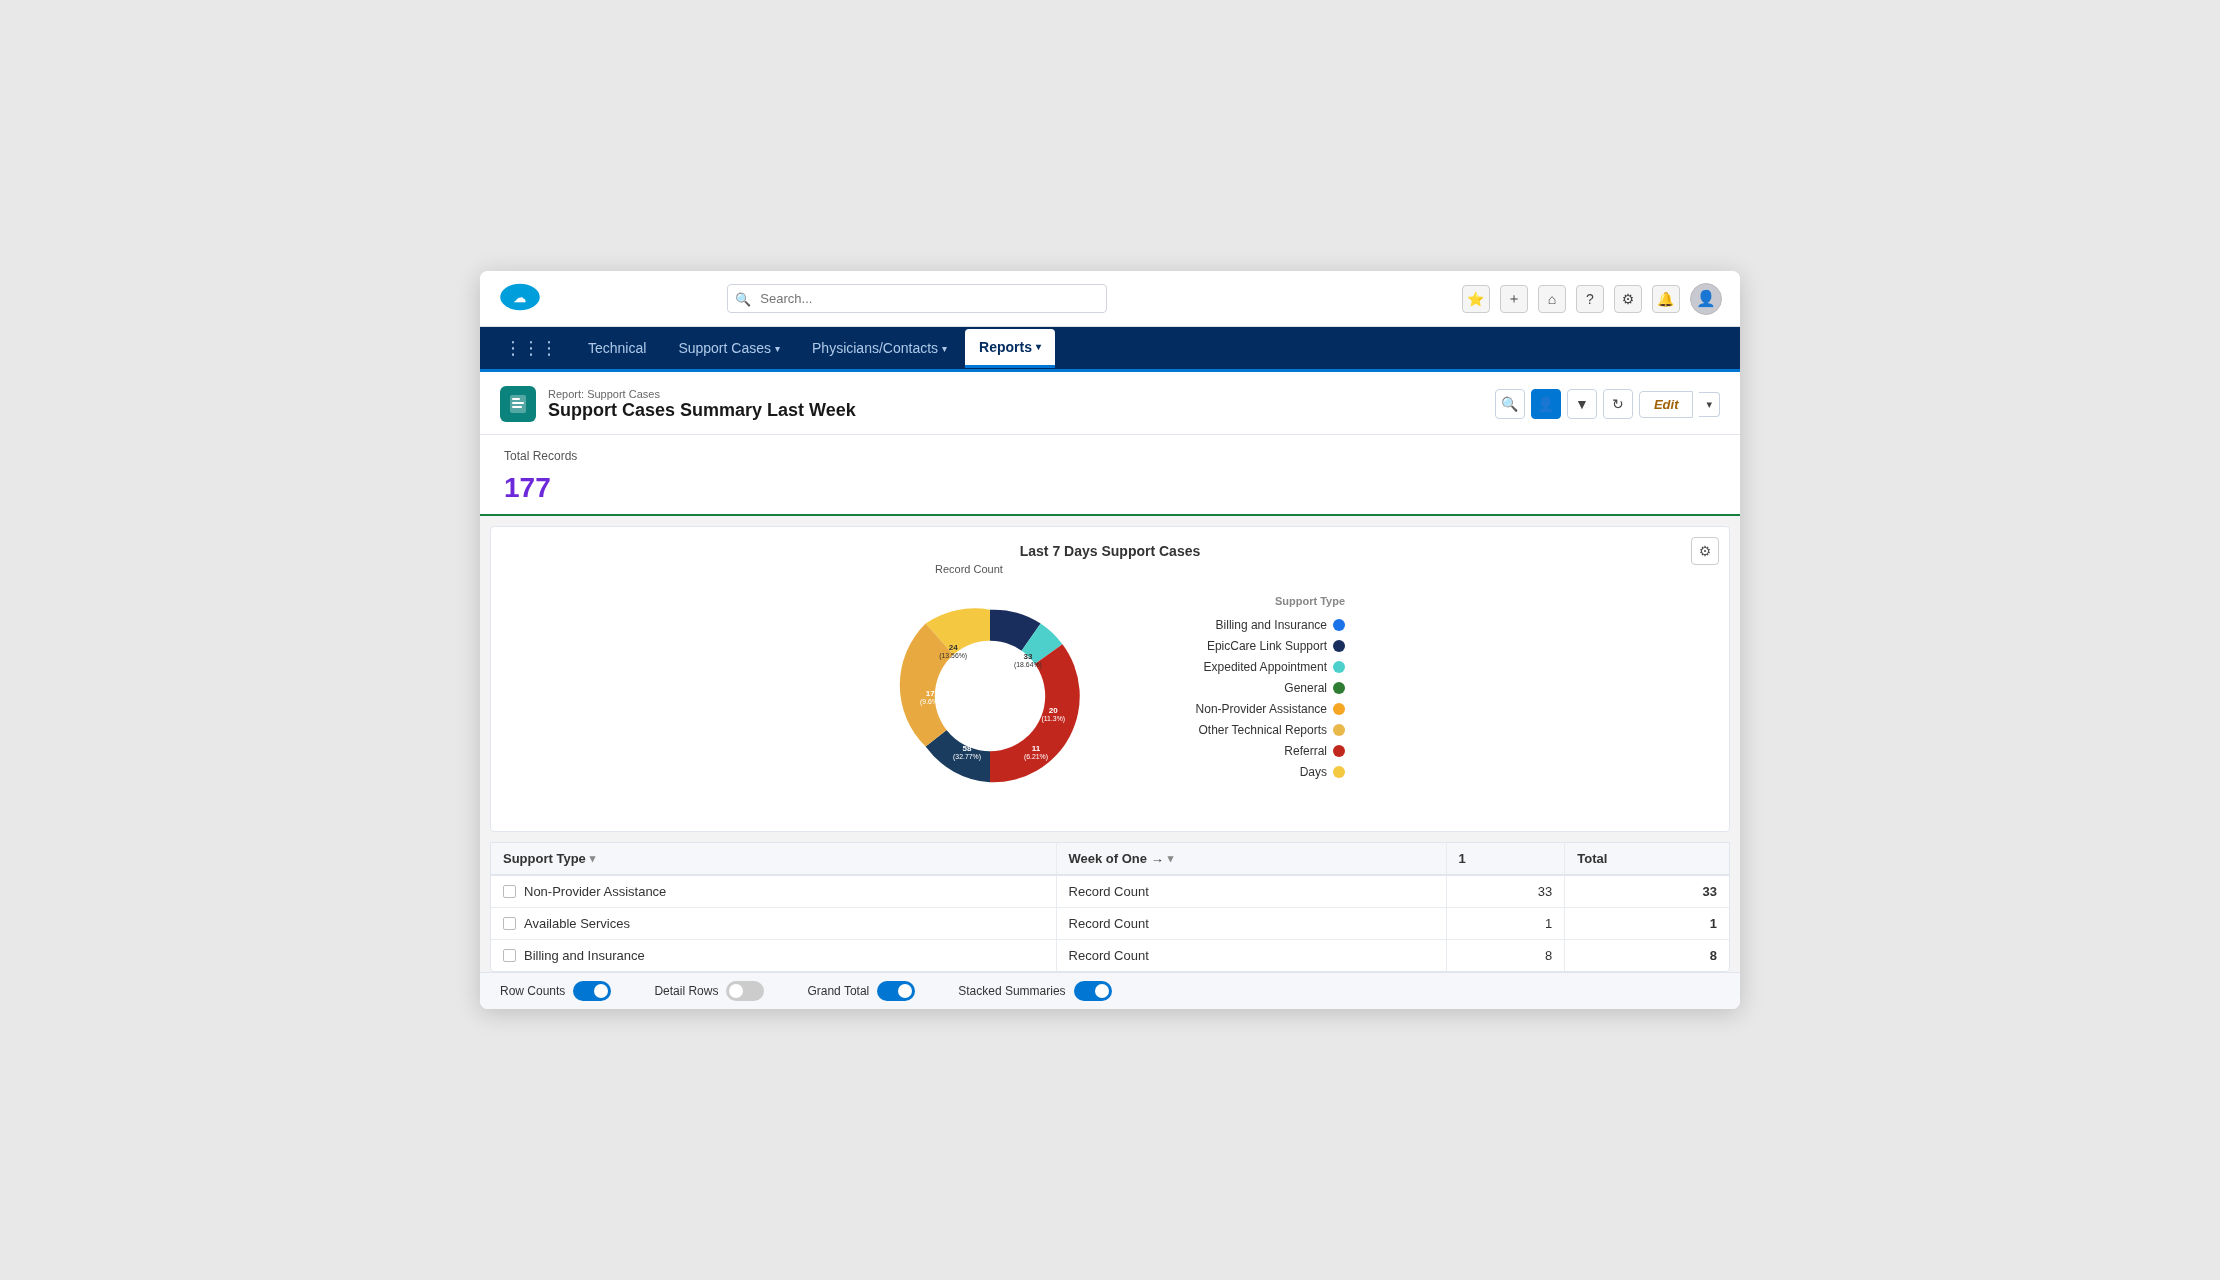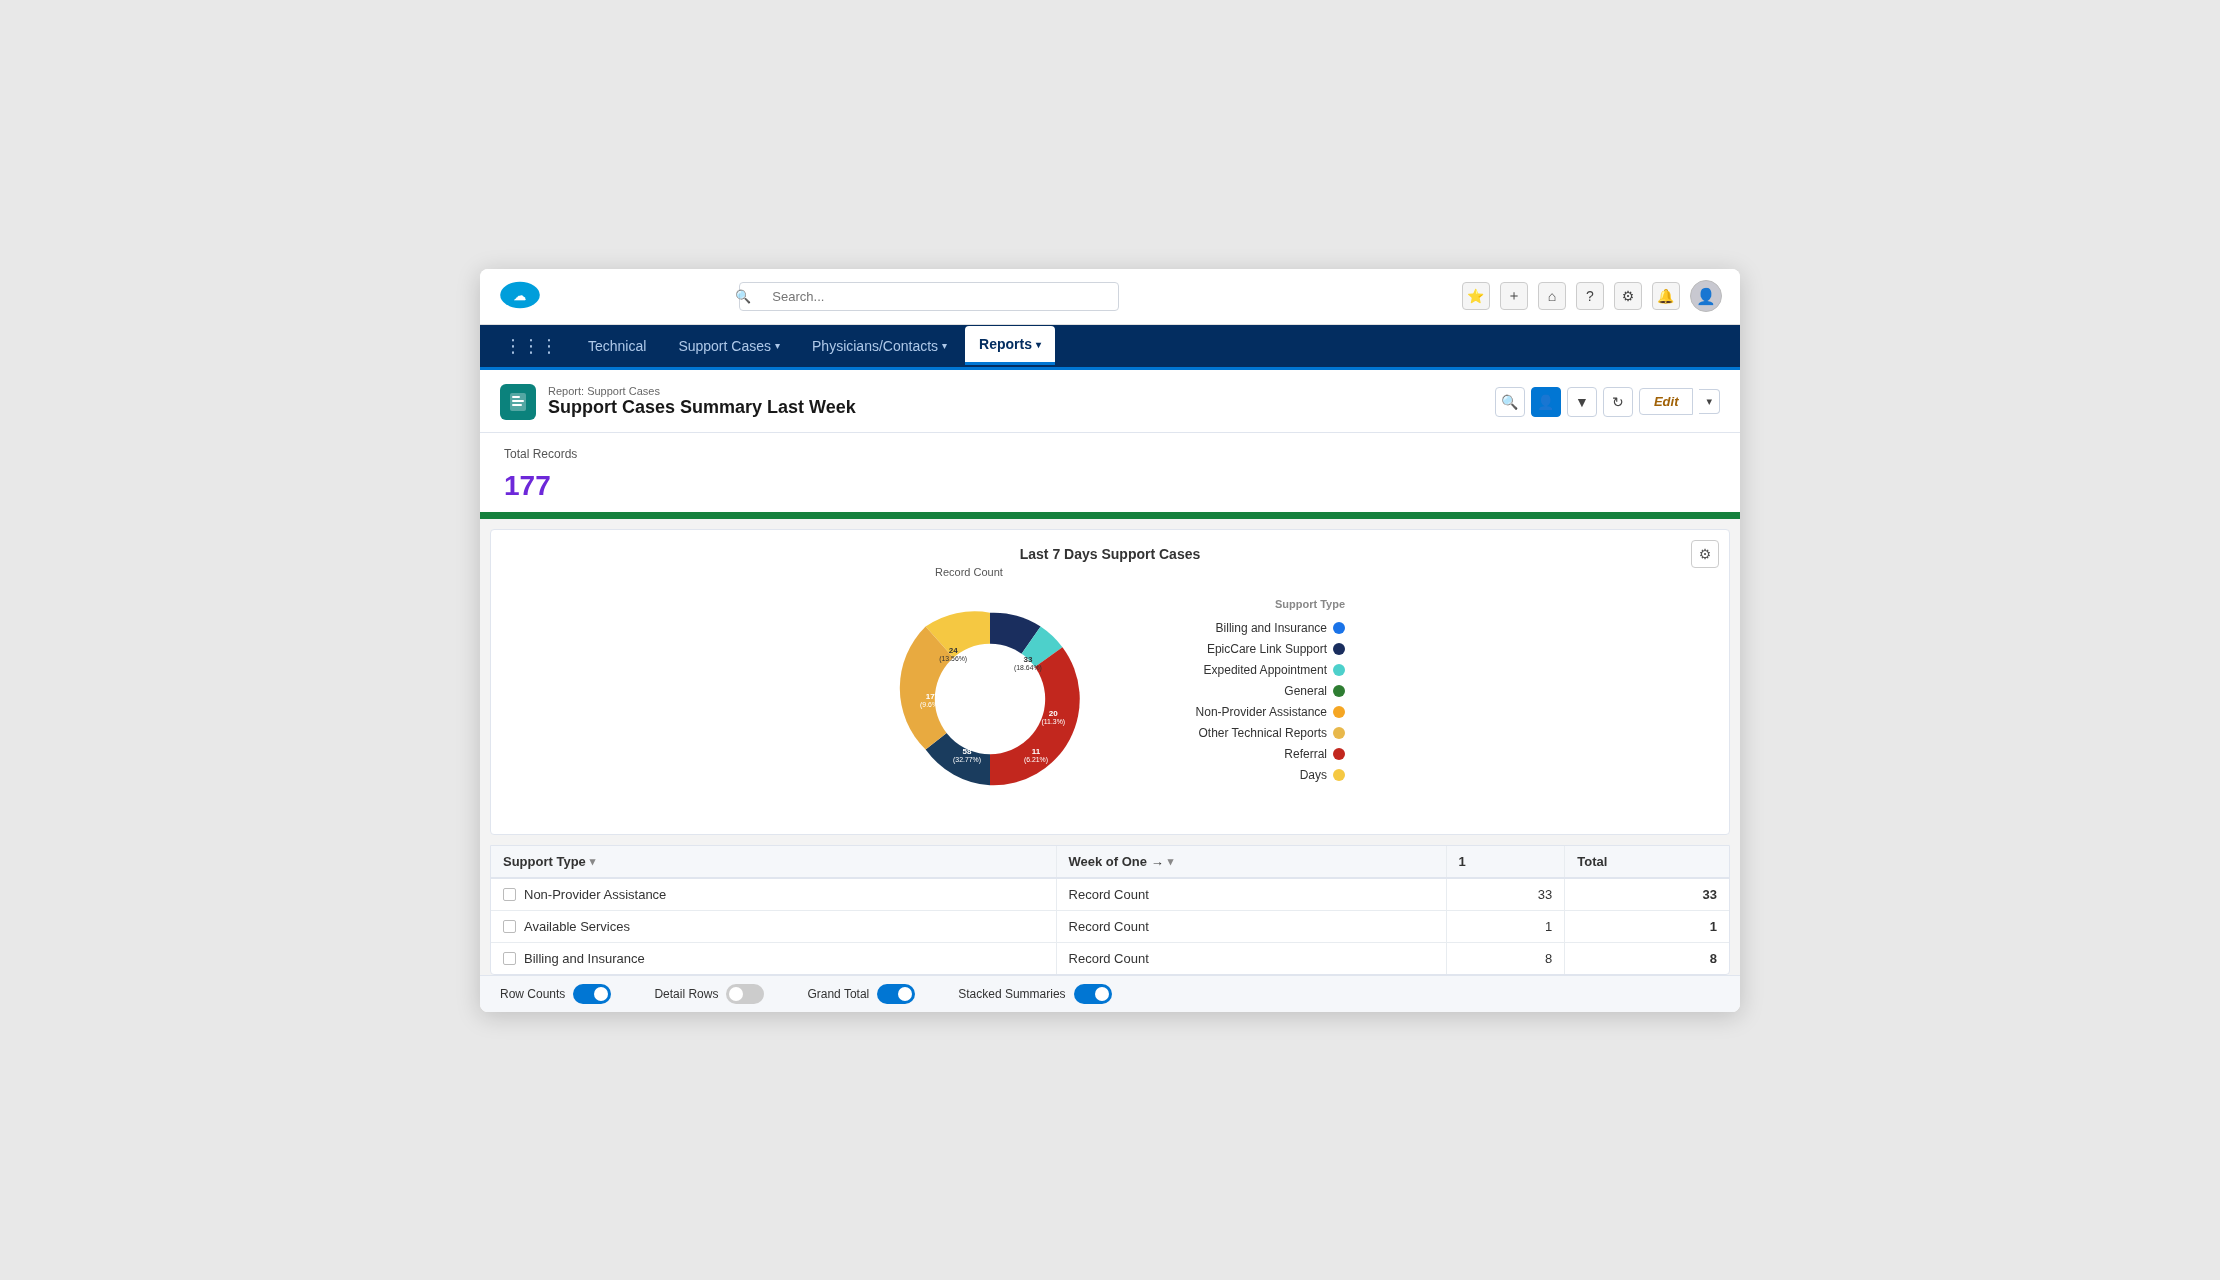--- a/index.html
+++ b/index.html
@@ -36,21 +36,20 @@
       position: relative;
     }
     .search-bar input {
       width: 100%;
       border: 1px solid #d0d5dd;
       border-radius: 4px;
       padding: 6px 12px 6px 32px;
       font-size: 13px;
       color: #666;
       outline: none;
-      margin-left: 12px;
     }
     .search-icon-wrap {
       position: absolute;
       left: 8px;
       top: 50%;
       transform: translateY(-50%);
       color: #888;
       font-size: 13px;
     }
     .top-actions {
@@ -185,21 +184,21 @@
       background: #fff;
       padding: 5px 7px;
       font-size: 11px;
       color: #444;
       cursor: pointer;
     }
     
     .stats-section {
       background: #fff;
       padding: 14px 24px 10px 24px;
-      border-bottom: 7px solid #15803d;
+      border-bottom: 2px solid #15803d;
     }
     .total-records-label { font-size: 12px; color: #555; }
     .total-records-value { font-size: 28px; font-weight: 700; color: #6d28d9; margin-top: 9px; }
     
     .chart-section {
       background: #fff;
       margin: 10px;
       border-radius: 4px;
       padding: 16px 20px 20px 20px;
       border: 1px solid #e0e5ee;

